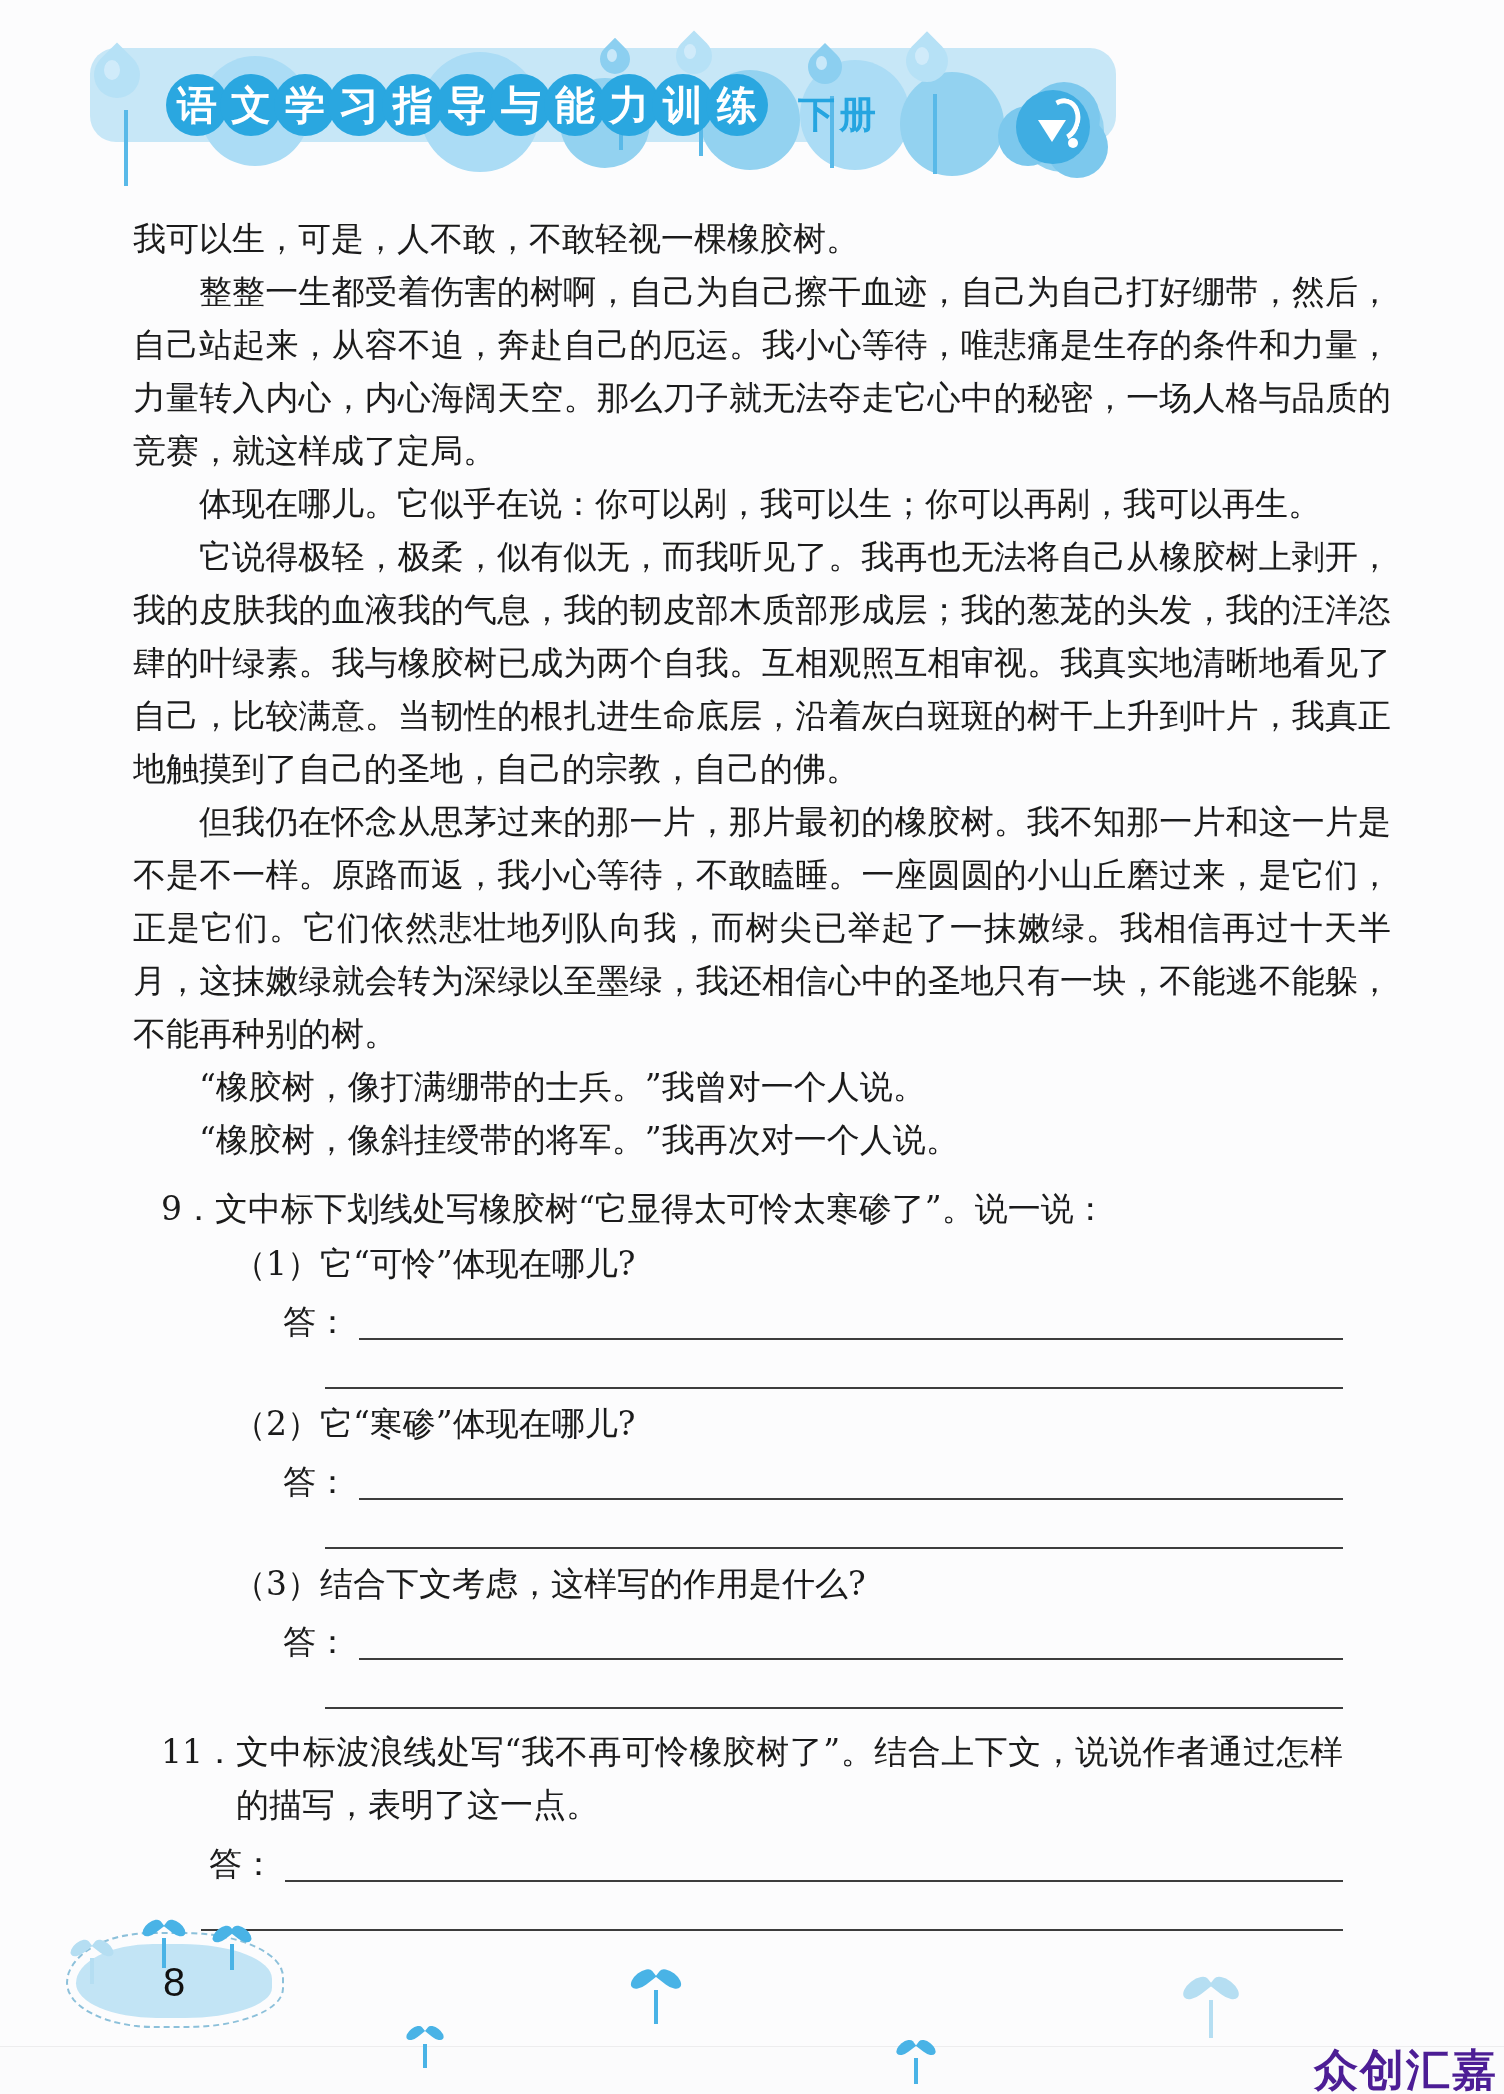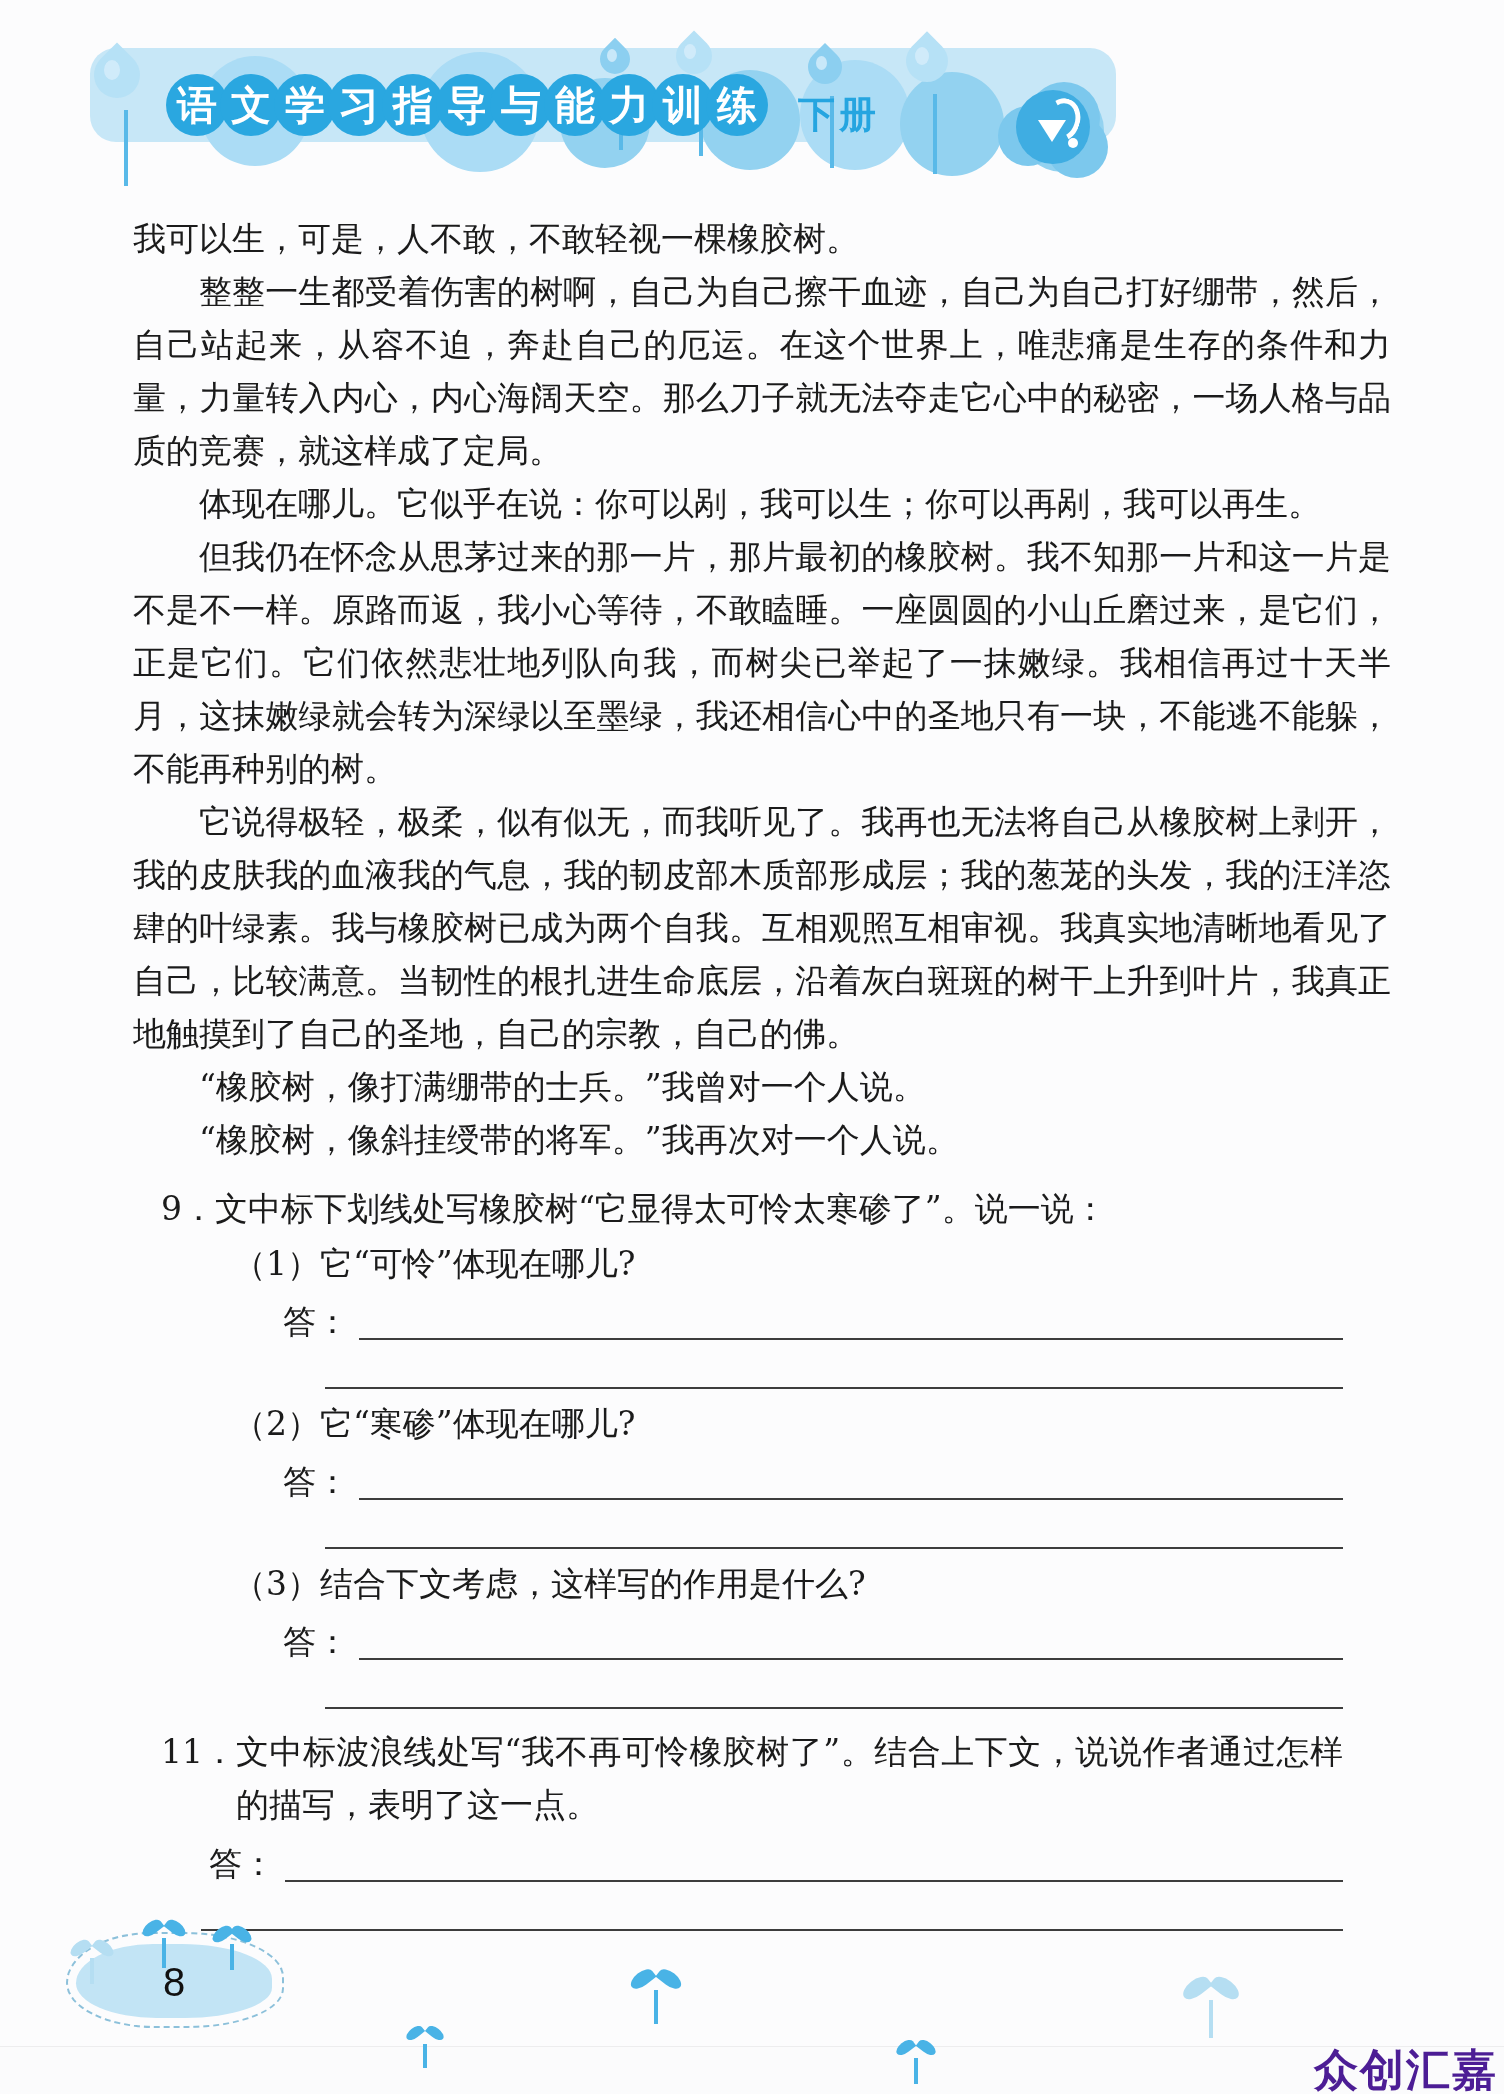--- a/index.html
+++ b/index.html
@@ -131,24 +131,24 @@
       <div class="badge-inner">
         <span class="badge-tri"></span>
         <span class="badge-arc"></span>
         <span class="badge-dot"></span>
       </div>
     </div>
   </div>
 
   <div class="content">
     <p class="para noindent">我可以生，可是，人不敢，不敢轻视一棵橡胶树。</p>
-    <p class="para">整整一生都受着伤害的树啊，自己为自己擦干血迹，自己为自己打好绷带，然后，自己站起来，从容不迫，奔赴自己的厄运。在这个世界上，唯悲痛是生存的条件和力量，力量转入内心，内心海阔天空。那么刀子就无法夺走它心中的秘密，一场人格与品质的竞赛，就这样成了定局。</p>
+    <p class="para">整整一生都受着伤害的树啊，自己为自己擦干血迹，自己为自己打好绷带，然后，自己站起来，从容不迫，奔赴自己的厄运。我小心等待，唯悲痛是生存的条件和力量，力量转入内心，内心海阔天空。那么刀子就无法夺走它心中的秘密，一场人格与品质的竞赛，就这样成了定局。</p>
     <p class="para">体现在哪儿。它似乎在说：你可以剐，我可以生；你可以再剐，我可以再生。</p>
+    <p class="para">它说得极轻，极柔，似有似无，而我听见了。我再也无法将自己从橡胶树上剥开，我的皮肤我的血液我的气息，我的韧皮部木质部形成层；我的葱茏的头发，我的汪洋恣肆的叶绿素。我与橡胶树已成为两个自我。互相观照互相审视。我真实地清晰地看见了自己，比较满意。当韧性的根扎进生命底层，沿着灰白斑斑的树干上升到叶片，我真正地触摸到了自己的圣地，自己的宗教，自己的佛。</p>
     <p class="para">但我仍在怀念从思茅过来的那一片，那片最初的橡胶树。我不知那一片和这一片是不是不一样。原路而返，我小心等待，不敢瞌睡。一座圆圆的小山丘磨过来，是它们，正是它们。它们依然悲壮地列队向我，而树尖已举起了一抹嫩绿。我相信再过十天半月，这抹嫩绿就会转为深绿以至墨绿，我还相信心中的圣地只有一块，不能逃不能躲，不能再种别的树。</p>
-    <p class="para">它说得极轻，极柔，似有似无，而我听见了。我再也无法将自己从橡胶树上剥开，我的皮肤我的血液我的气息，我的韧皮部木质部形成层；我的葱茏的头发，我的汪洋恣肆的叶绿素。我与橡胶树已成为两个自我。互相观照互相审视。我真实地清晰地看见了自己，比较满意。当韧性的根扎进生命底层，沿着灰白斑斑的树干上升到叶片，我真正地触摸到了自己的圣地，自己的宗教，自己的佛。</p>
     <p class="para">“橡胶树，像打满绷带的士兵。”我曾对一个人说。</p>
     <p class="para">“橡胶树，像斜挂绶带的将军。”我再次对一个人说。</p>
 
     <div class="q-block q9">
       <div class="q-stem">
         <span class="qnum">9．</span>
         <span class="qtext">文中标下划线处写橡胶树“它显得太可怜太寒碜了”。说一说：</span>
       </div>
 
       <div class="sub">

